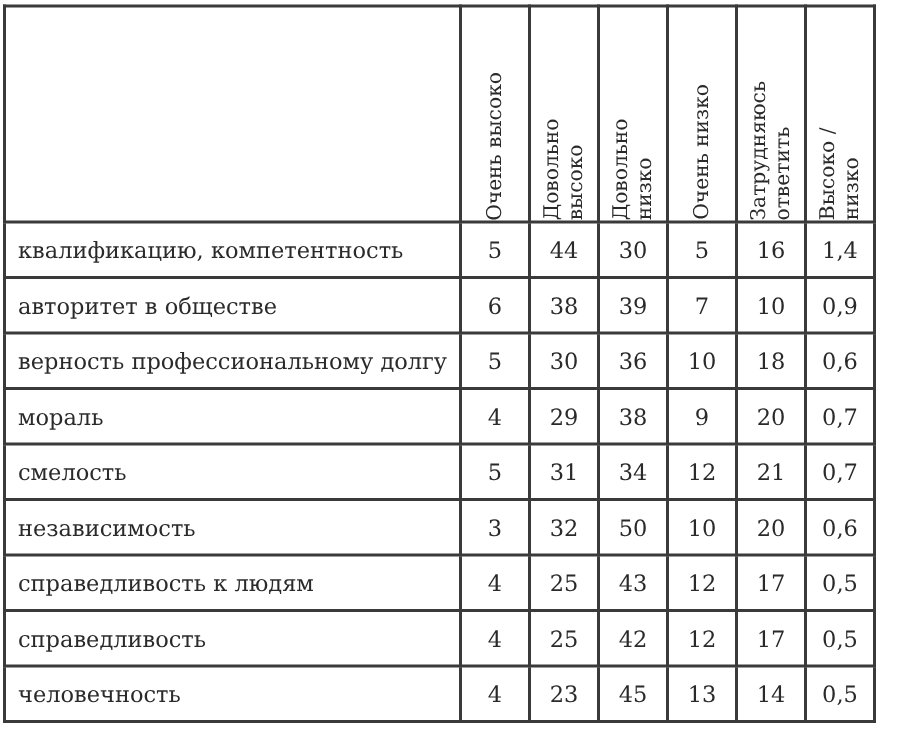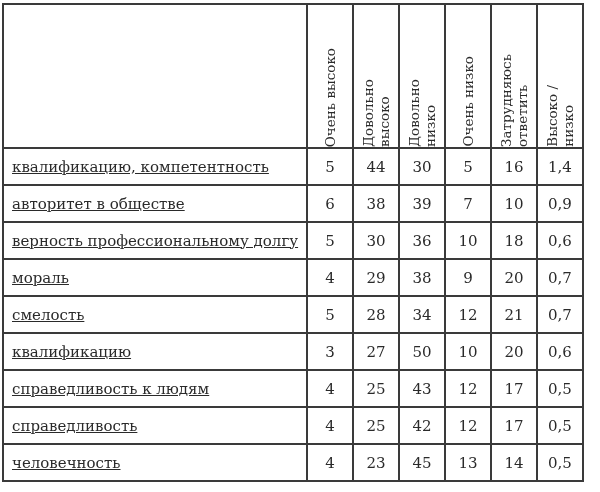--- a/index.html
+++ b/index.html
@@ -23,21 +23,21 @@
       transform: rotate(180deg);
       font-size: 13.5px;
       line-height: 16px;
       padding-bottom: 8px;
       padding-left: 0;
       text-align: left;
       white-space: pre-line;
       margin: 0 auto;
     }
     td { height: 35px; font-size: 15px; }
-    td.label { padding-left: 8px; white-space: nowrap; text-decoration: underline; }
+    td.label { padding-left: 8px; white-space: nowrap; }
     td.num { text-align: center; }
   </style>
 </head>
 <body>
 
 <table>
   <thead>
     <tr>
       <th class="corner"></th>
       <th class="col">
@@ -97,30 +97,30 @@
         <td class="num">4</td>
         <td class="num">29</td>
         <td class="num">38</td>
         <td class="num">9</td>
         <td class="num">20</td>
         <td class="num">0,7</td>
       </tr>
       <tr>
         <td class="label">смелость</td>
         <td class="num">5</td>
-        <td class="num">28</td>
+        <td class="num">31</td>
         <td class="num">34</td>
         <td class="num">12</td>
         <td class="num">21</td>
         <td class="num">0,7</td>
       </tr>
       <tr>
-        <td class="label">квалификацию</td>
+        <td class="label">независимость</td>
         <td class="num">3</td>
-        <td class="num">27</td>
+        <td class="num">32</td>
         <td class="num">50</td>
         <td class="num">10</td>
         <td class="num">20</td>
         <td class="num">0,6</td>
       </tr>
       <tr>
         <td class="label">справедливость к людям</td>
         <td class="num">4</td>
         <td class="num">25</td>
         <td class="num">43</td>

